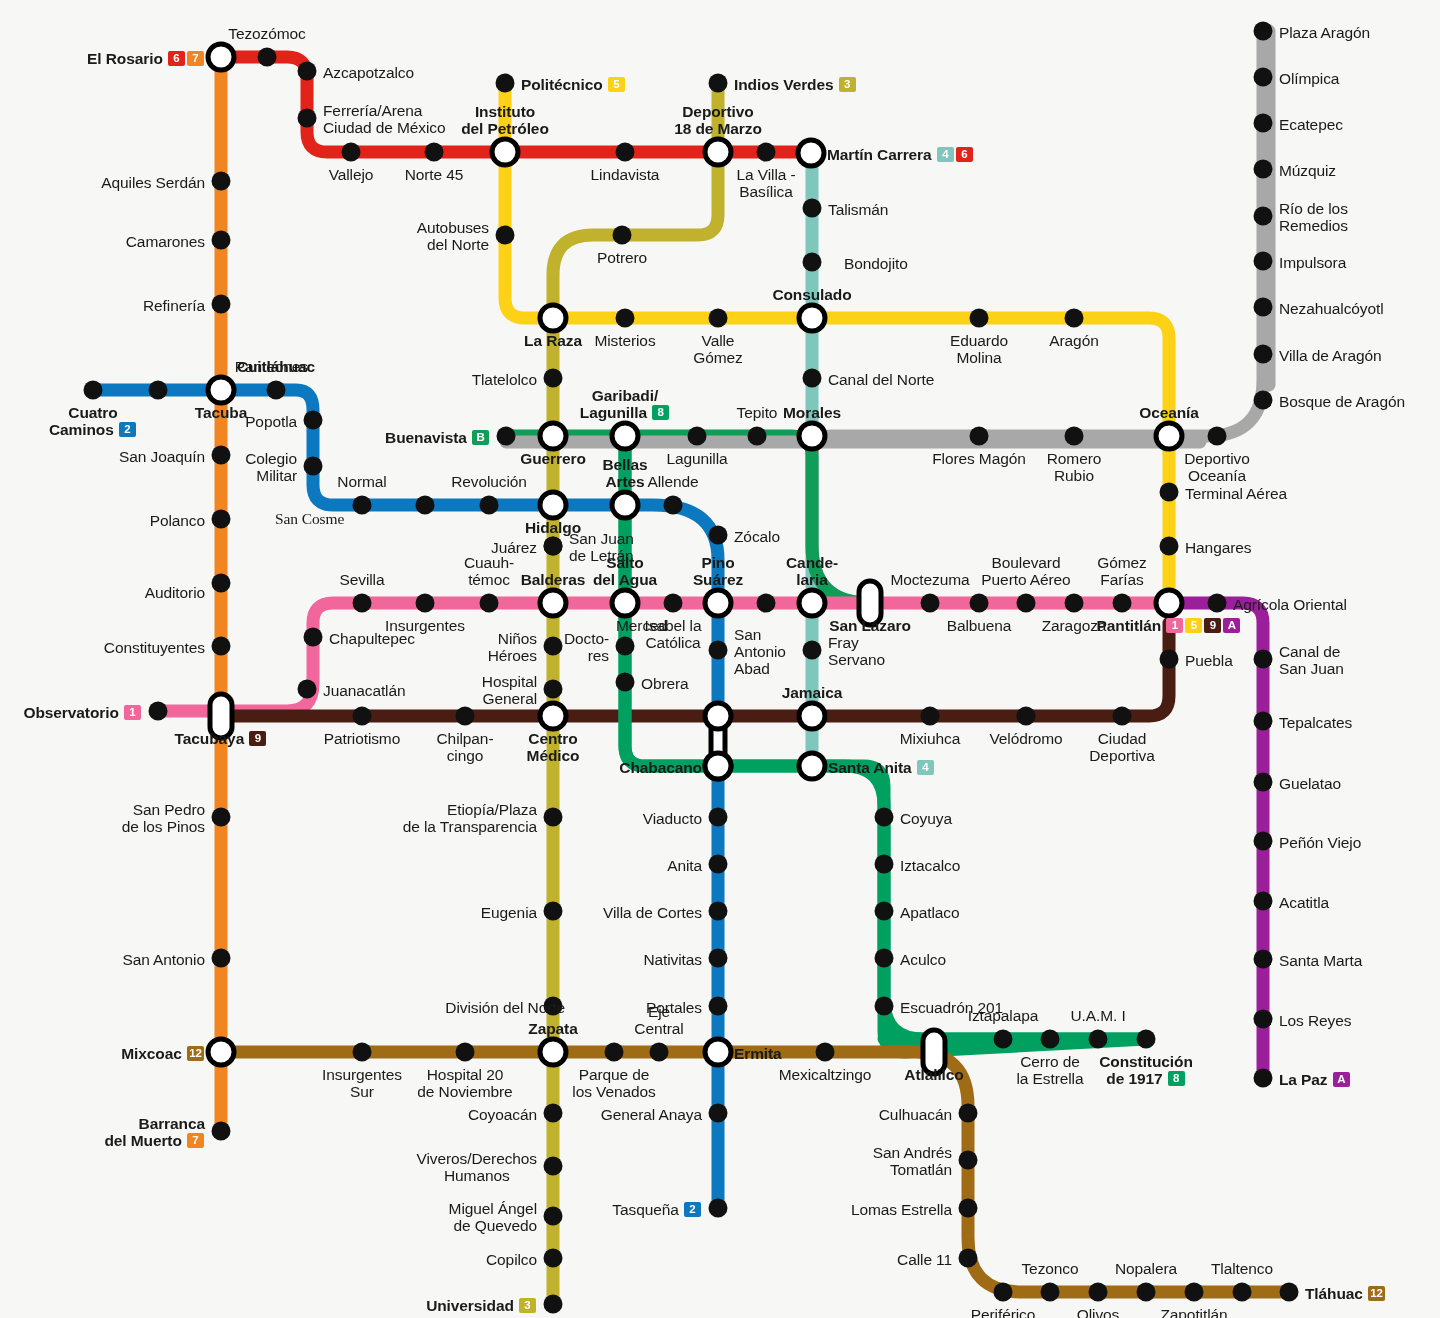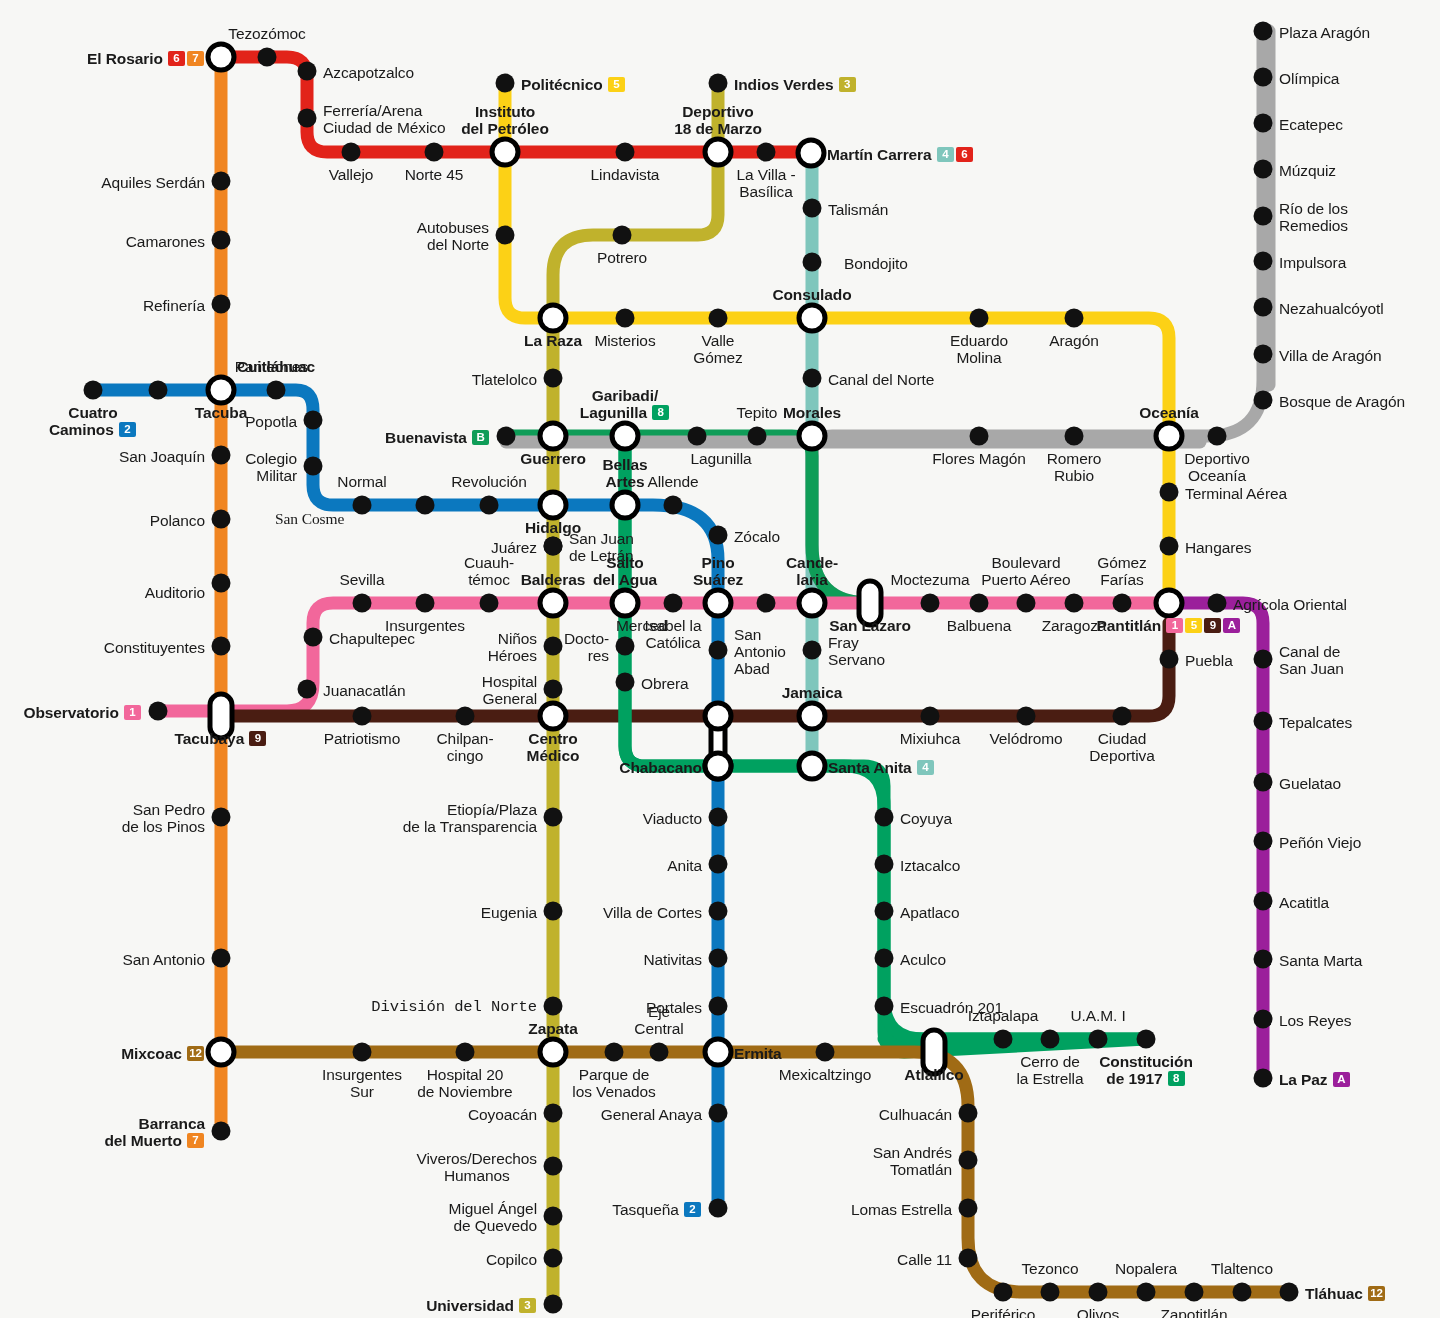--- a/index.html
+++ b/index.html
@@ -601,21 +601,21 @@
       <div class="lbl b" style="left: 734px; top: 75.5px;"><span>Indios Verdes</span><span> <span class="badge" style="background:#c0b22c;color:#ffffff">3</span></span></div>
       <div class="lbl" style="left: 472px; width: 300px; text-align: center; top: 249px;"><span>Potrero</span></div>
       <div class="lbl" style="left: 828px; top: 200.5px;"><span>Talismán</span></div>
       <div class="lbl" style="left: 828px; top: 254.5px; margin-left: 16px;"><span>Bondojito</span></div>
       <div class="lbl" style="left: 828px; top: 370.5px;"><span>Canal del Norte</span></div>
       <div class="lbl" style="right: 903px; top: 370.5px; text-align: right;"><span>Tlatelolco</span></div>
       <div class="lbl b" style="right: 950px; top: 428.5px; text-align: right;"><span>Buenavista</span><span> <span class="badge" style="background:#0f9d58;color:#ffffff">B</span></span></div>
       <div class="lbl b" style="left: 403px; width: 300px; text-align: center; top: 450px;"><span>Guerrero</span></div>
       <div class="lbl b" style="left: 475px; width: 300px; text-align: center; top: 387px;"><span>Garibadi/
 Lagunilla</span><span> <span class="badge" style="background:#00a160;color:#ffffff">8</span></span></div>
-      <div class="lbl" style="left: 547px; width: 300px; text-align: center; top: 450px; margin-left: 24px;"><span>Lagunilla</span></div>
+      <div class="lbl" style="left: 547px; width: 300px; text-align: center; top: 450px;"><span>Lagunilla</span></div>
       <div class="lbl" style="left: 607px; width: 300px; text-align: center; top: 404px;"><span>Tepito</span></div>
       <div class="lbl b" style="left: 662px; width: 300px; text-align: center; top: 404px;"><span>Morales</span></div>
       <div class="lbl" style="left: 829px; width: 300px; text-align: center; top: 450px;"><span>Flores Magón</span></div>
       <div class="lbl" style="left: 924px; width: 300px; text-align: center; top: 450px;"><span>Romero
 Rubio</span></div>
       <div class="lbl b" style="left: 1019px; width: 300px; text-align: center; top: 404px;"><span>Oceanía</span></div>
       <div class="lbl" style="left: 1067px; width: 300px; text-align: center; top: 450px;"><span>Deportivo
 Oceanía</span></div>
       <div class="lbl" style="left: 1279px; top: 23.5px;"><span>Plaza Aragón</span></div>
       <div class="lbl" style="left: 1279px; top: 69.5px;"><span>Olímpica</span></div>
@@ -727,21 +727,21 @@
       <div class="lbl b" style="left: 784px; width: 300px; text-align: center; top: 1066px;"><span>Atlalilco</span></div>
       <div class="lbl" style="left: 853px; width: 300px; text-align: center; top: 1007px;"><span>Iztapalapa</span></div>
       <div class="lbl" style="left: 900px; width: 300px; text-align: center; top: 1053px;"><span>Cerro de
 la Estrella</span></div>
       <div class="lbl" style="left: 948px; width: 300px; text-align: center; top: 1007px;"><span>U.A.M. I</span></div>
       <div class="lbl b" style="left: 996px; width: 300px; text-align: center; top: 1053px;"><span>Constitución
 de 1917</span><span> <span class="badge" style="background:#00a160;color:#ffffff">8</span></span></div>
       <div class="lbl" style="right: 903px; top: 801px; text-align: right;"><span>Etiopía/Plaza
 de la Transparencia</span></div>
       <div class="lbl" style="right: 903px; top: 903.5px; text-align: right;"><span>Eugenia</span></div>
-      <div class="lbl" style="right: 903px; top: 998.5px; text-align: left; font-family: Liberation Mono, monospace;"><span>División del Norte</span></div>
+      <div class="lbl" style="right: 875px; top: 998.5px; text-align: left;"><span>División del Norte</span></div>
       <div class="lbl b" style="left: 403px; width: 300px; text-align: center; top: 1020px;"><span>Zapata</span></div>
       <div class="lbl" style="right: 903px; top: 1105.5px; text-align: right;"><span>Coyoacán</span></div>
       <div class="lbl" style="right: 903px; top: 1150px; text-align: center;"><span>Viveros/Derechos
 Humanos</span></div>
       <div class="lbl" style="right: 903px; top: 1200px; text-align: right;"><span>Miguel Ángel
 de Quevedo</span></div>
       <div class="lbl" style="right: 903px; top: 1250.5px; text-align: right;"><span>Copilco</span></div>
       <div class="lbl b" style="right: 903px; top: 1296.5px; text-align: right;"><span>Universidad</span><span> <span class="badge" style="background:#c0b22c;color:#ffffff">3</span></span></div>
       <div class="lbl b" style="right: 1235px; top: 1044.5px; text-align: right;"><span>Mixcoac</span><span> <span class="badge" style="background:#a06b15;color:#ffffff">12</span></span></div>
       <div class="lbl b" style="right: 1235px; top: 1115px; text-align: right;"><span>Barranca

